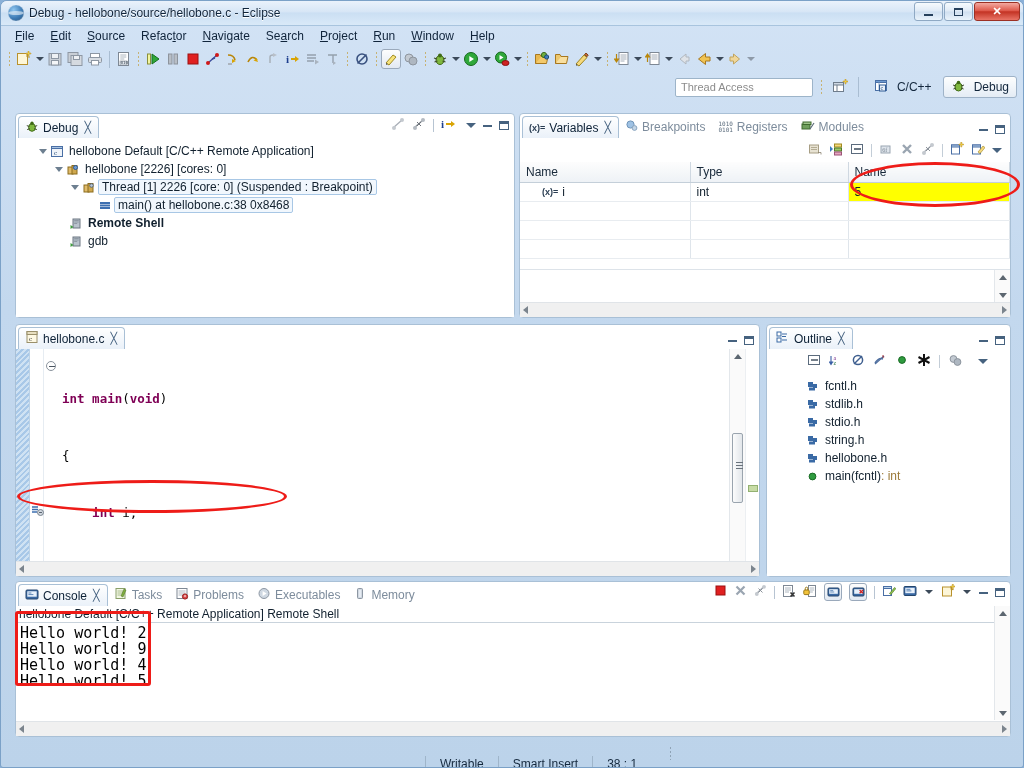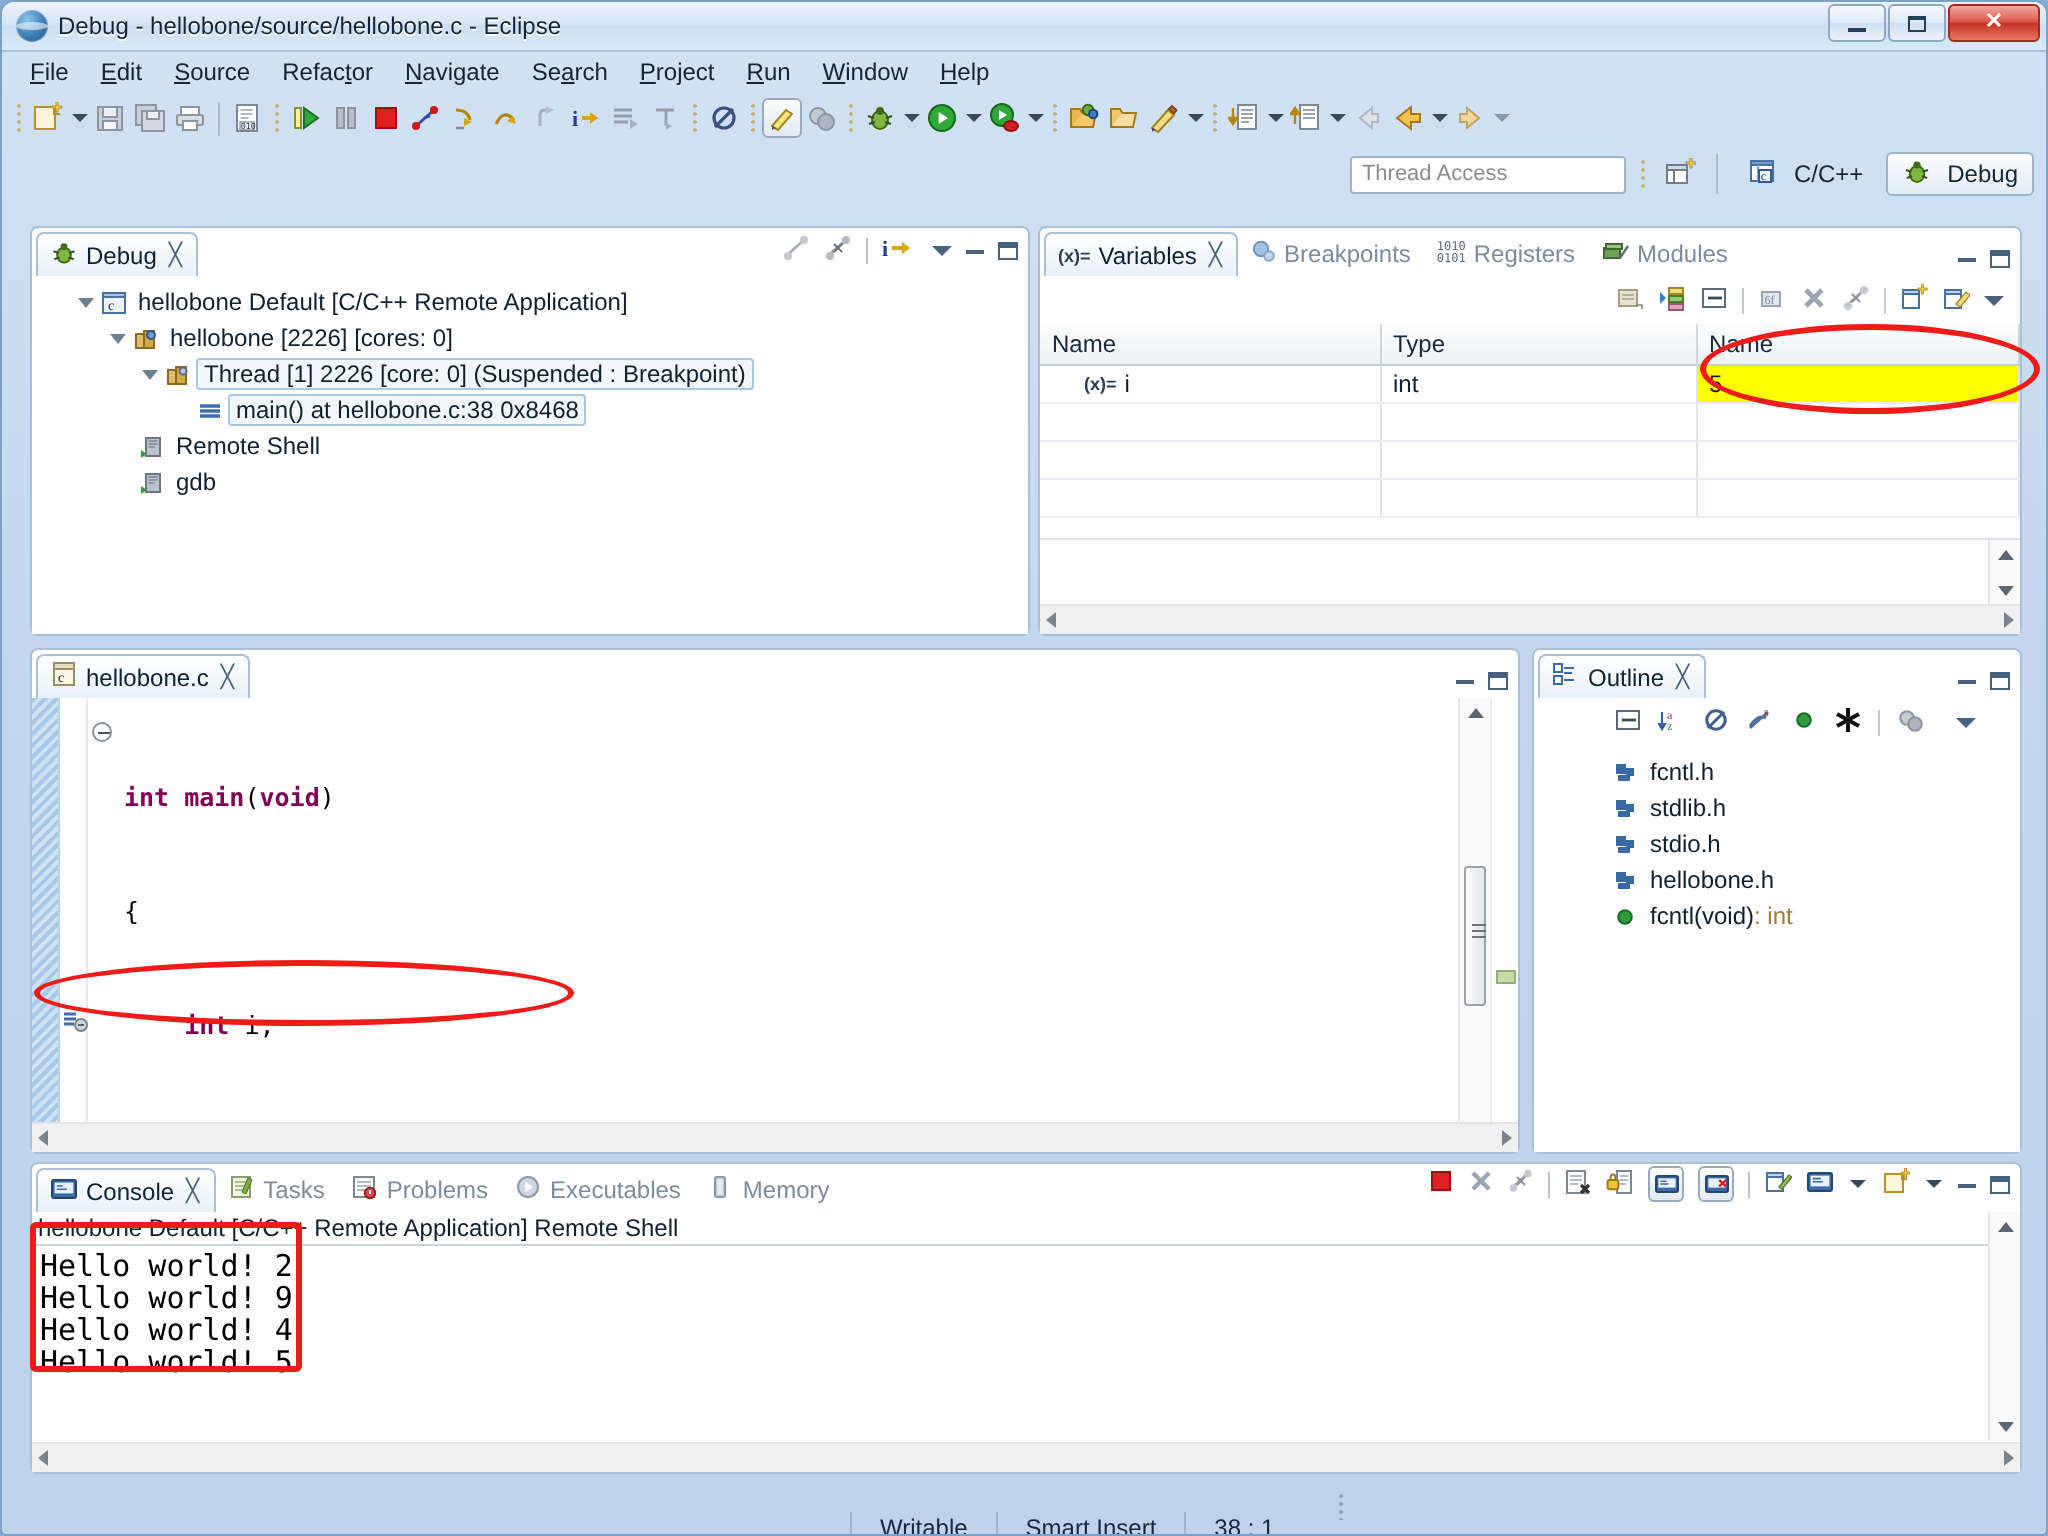--- a/index.html
+++ b/index.html
@@ -549,21 +549,21 @@
 
           <div class="trow" style="padding-left:75px;">
             <span class="ticon">
               <svg width="14" height="13">
                   <path d="M2 4h10M2 6.5h10M2 9h10" stroke="#3d6fb0" stroke-width="1.8"></path>
                 </svg>
             </span>
             <span class="tsel">main() at hellobone.c:38 0x8468</span>
           </div>
 
-          <div class="trow" style="padding-left:46px;">
+          <div class="trow" style="padding-left:46px;font-weight:bold;">
             <span class="ticon">
               <svg width="14" height="13">
                   <rect x="4" y="2" width="7" height="9" fill="#b9c3cd" stroke="#6d7782"></rect>
                   <path d="M5.2 3.5h4.6M5.2 5h4.6M5.2 6.5h3" stroke="#7d8792" stroke-width=".7"></path>
                   <path d="M1.5 8 L4.5 10 L1.5 12 Z" fill="#3f9b3f"></path>
                 </svg>
             </span>
             <span>Remote Shell</span>
           </div>
 
@@ -927,29 +927,39 @@
             <span>stdio.h</span>
           </div>
           <div class="trow">
             <span class="ticon">
               <svg width="14" height="13">
                   <rect x="2" y="2" width="5" height="5" fill="#3a6aa5"></rect>
                   <rect x="7" y="4" width="4" height="4" fill="#3a6aa5"></rect>
                   <rect x="3" y="7.5" width="6" height="3" fill="#3a6aa5"></rect>
                 </svg>
             </span>
-            <span>hellobone.h</span>
+            <span>string.h</span>
           </div>
           <div class="trow">
             <span class="ticon">
               <svg width="14" height="13">
+                  <rect x="2" y="2" width="5" height="5" fill="#3a6aa5"></rect>
+                  <rect x="7" y="4" width="4" height="4" fill="#3a6aa5"></rect>
+                  <rect x="3" y="7.5" width="6" height="3" fill="#3a6aa5"></rect>
+                </svg>
+            </span>
+            <span>hellobone.h</span>
+          </div>
+          <div class="trow">
+            <span class="ticon">
+              <svg width="14" height="13">
                   <circle cx="6.5" cy="6.5" r="3.4" fill="#2f9b3f" stroke="#1a6b25"></circle>
                 </svg>
             </span>
-            <span>fcntl(void)</span>
+            <span>main(fcntl)</span>
               <span style="color:#9c7a3a;"> : int</span>
           </div>
         </div>
       </div>
     </div>
 
     <div class="pane" style="left:14px; top:472px; width:996px; height:156px;">
       <div class="pane-head">
         <div class="pane-tabs">
           <div class="ptab active">

